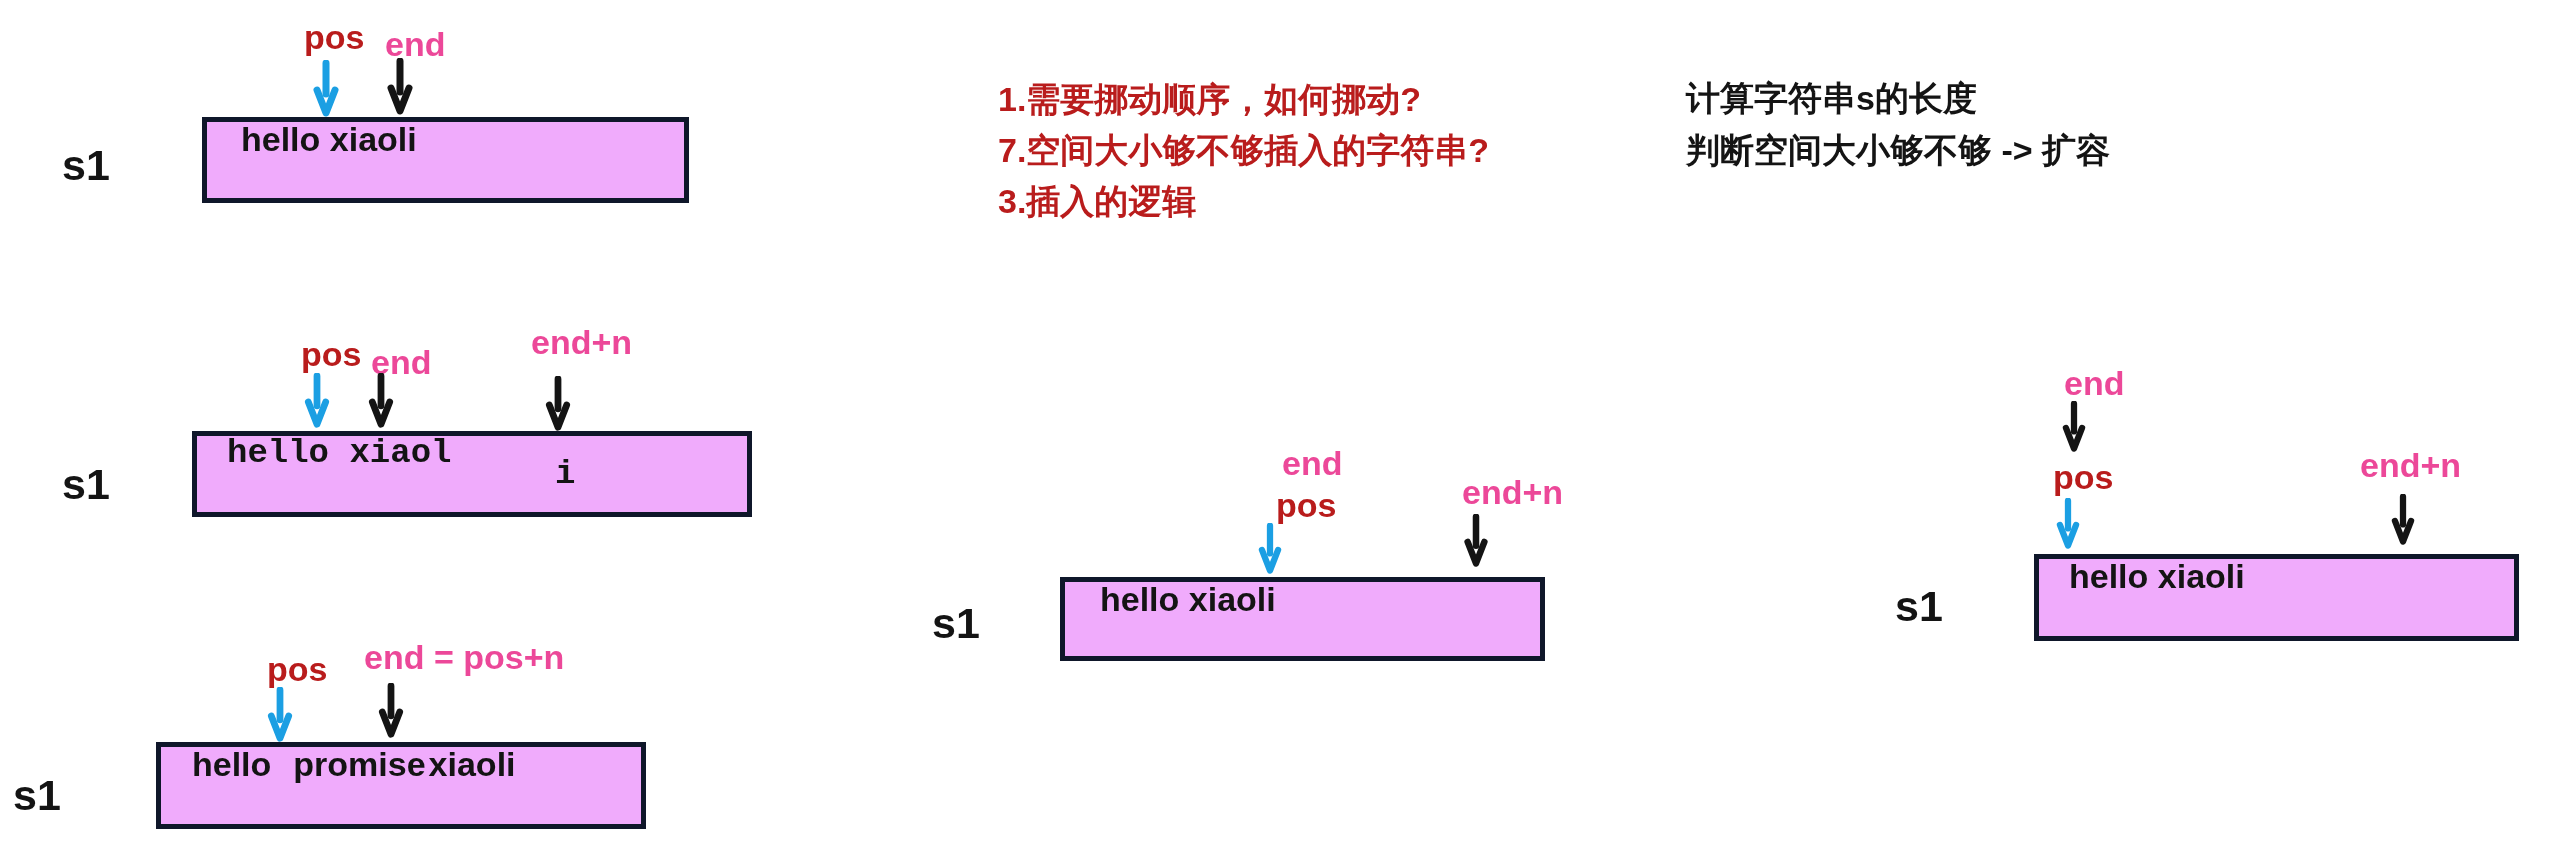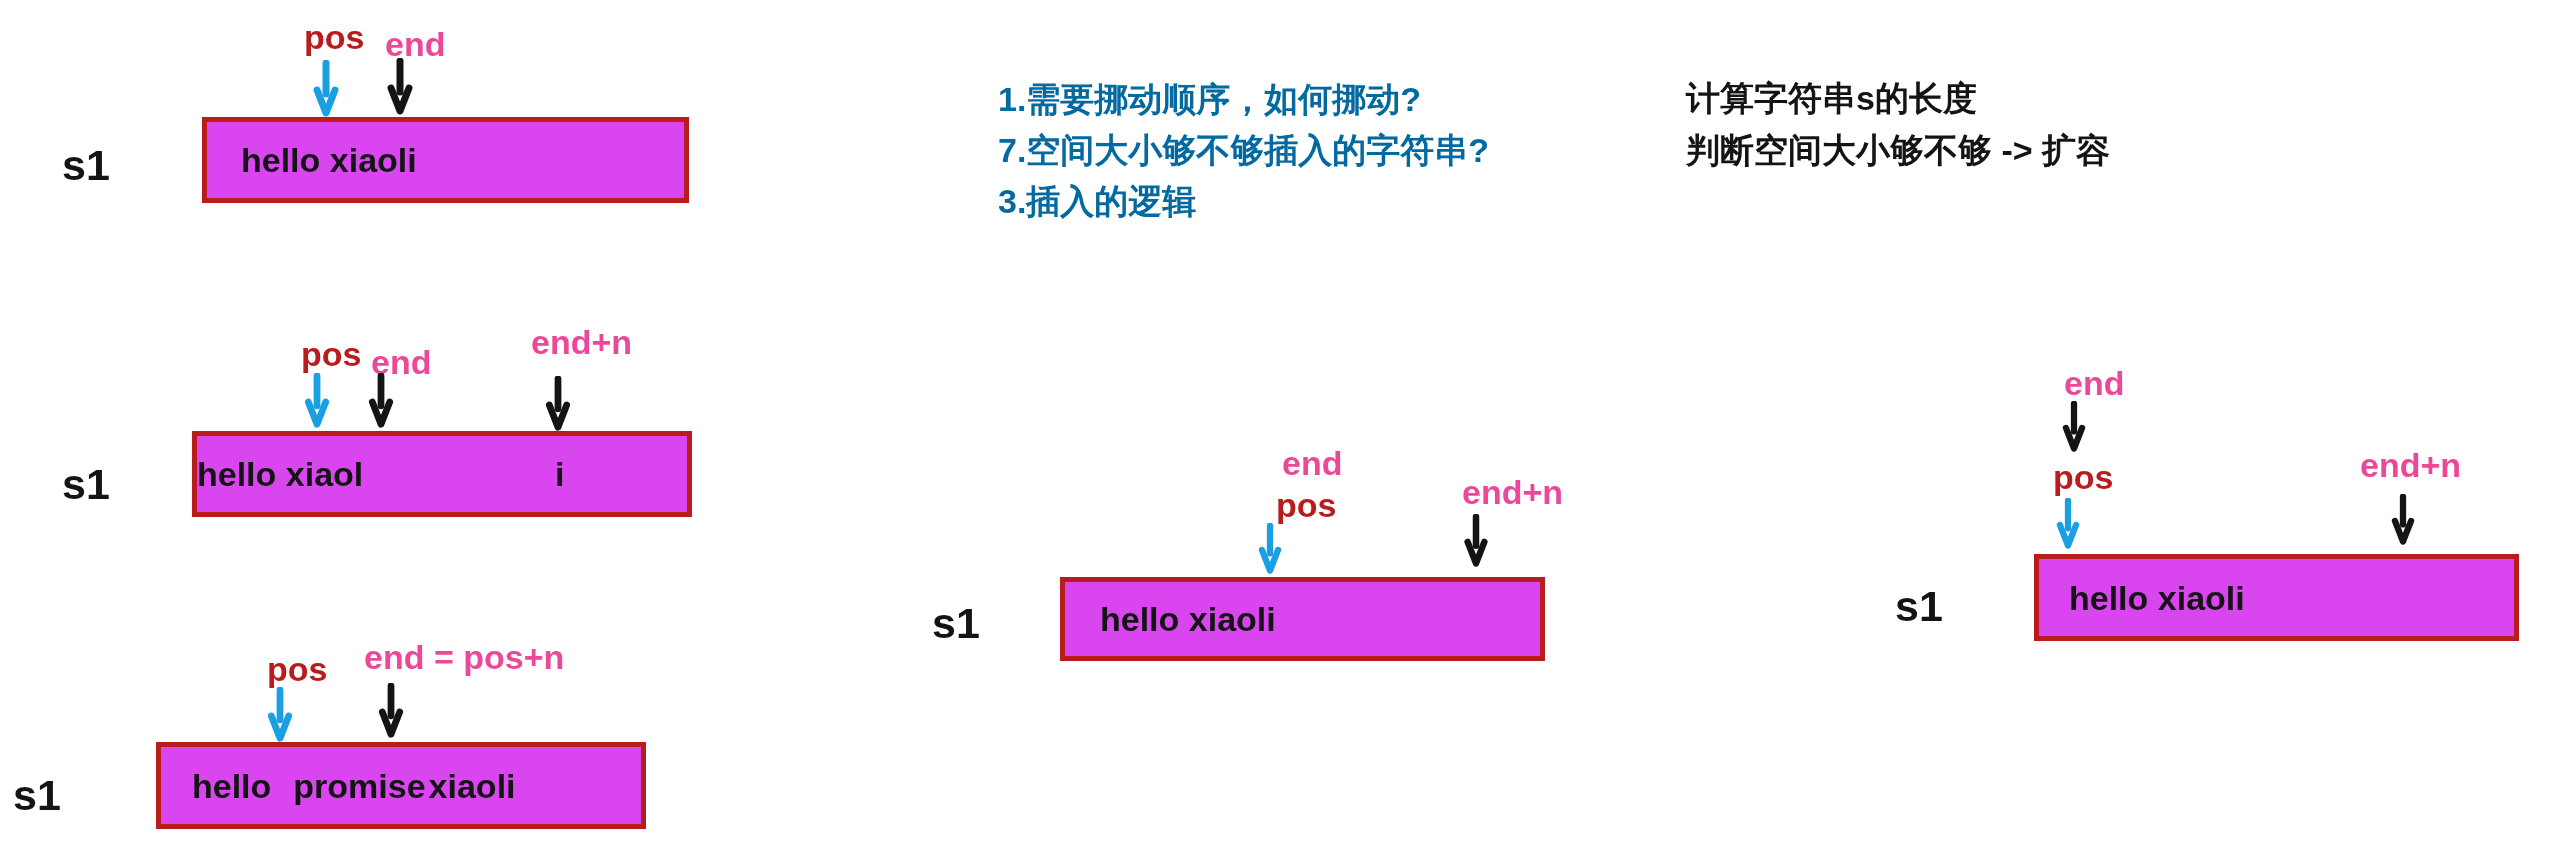--- a/index.html
+++ b/index.html
@@ -26,42 +26,42 @@
   .lbl.blue { color: #b91c1c; }
   .varlbl {
     position: absolute;
     font-size: 43px;
     font-weight: bold;
     color: #141414;
     line-height: 1;
   }
   .sbox {
     position: absolute;
-    border: 5px solid #b91c1c;
-    background: #d946ef;
+    border: 5px solid #0f172a;
+    background: #f0abfc;
     box-sizing: border-box;
     display: flex;
-    align-items: center;
+    align-items: flex-start;
   }
   .boxtext {
     font-size: 34px;
     font-weight: bold;
     color: #141414;
     white-space: pre;
     line-height: 1;
   }
   .arrow { position: absolute; }
   .notes {
     position: absolute;
     font-size: 34px;
     font-weight: bold;
     line-height: 51px;
     white-space: nowrap;
   }
-  .notes.blue { color: #0369a1; }
+  .notes.blue { color: #b91c1c; }
   .notes.black { color: #141414; line-height: 52px; }
   .gap-i {
     position: absolute;
     left: 358px;
     top: 50%;
     transform: translateY(-50%);
   }
 </style>
 </head>
 <body>
@@ -96,21 +96,21 @@
   <svg class="arrow" style="left:368px; top:373px;" width="26" height="56" viewBox="0 0 26 58">
     <path d="M13 3 L13 34" stroke="#141414" stroke-width="7" stroke-linecap="round" fill="none"></path>
     <path d="M4 30 L13 53 L22 30" stroke="#141414" stroke-width="7" stroke-linecap="round" stroke-linejoin="round" fill="none"></path>
   </svg>
   <svg class="arrow" style="left:545px; top:376px;" width="26" height="56" viewBox="0 0 26 58">
     <path d="M13 3 L13 34" stroke="#141414" stroke-width="7" stroke-linecap="round" fill="none"></path>
     <path d="M4 30 L13 53 L22 30" stroke="#141414" stroke-width="7" stroke-linecap="round" stroke-linejoin="round" fill="none"></path>
   </svg>
 
   <div class="varlbl" style="left:62px; top:463px;">s1</div>
-  <div class="sbox" style="left:192px; top:431px; width:500px; height:86px; ">
+  <div class="sbox" style="left:192px; top:431px; width:560px; height:86px; padding-left:30px;font-family:Liberation Mono, monospace;">
     <span class="boxtext">hello xiaol</span>
     <span class="boxtext gap-i">i</span>
   </div>
 
   <div class="lbl blue" style="left:267px; top:652px;">pos</div>
   <div class="lbl" style="left:364px; top:640px;">end = pos+n</div>
 
   <svg class="arrow" style="left:267px; top:687px;" width="26" height="56" viewBox="0 0 26 58">
     <path d="M13 3 L13 34" stroke="#1B9FE3" stroke-width="7" stroke-linecap="round" fill="none"></path>
     <path d="M4 30 L13 53 L22 30" stroke="#1B9FE3" stroke-width="7" stroke-linecap="round" stroke-linejoin="round" fill="none"></path>

